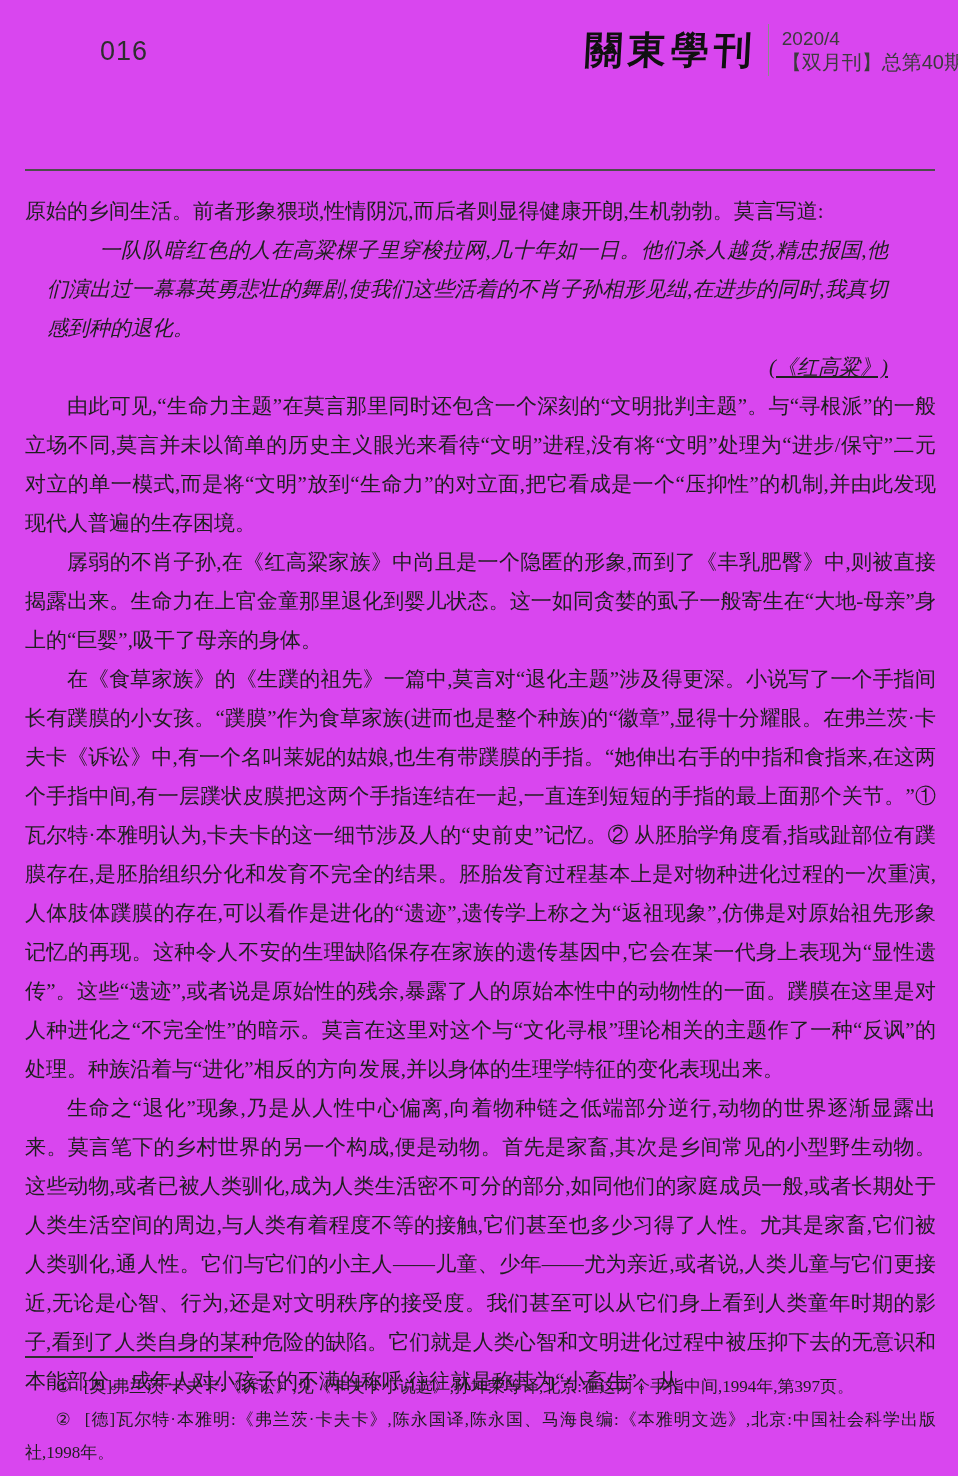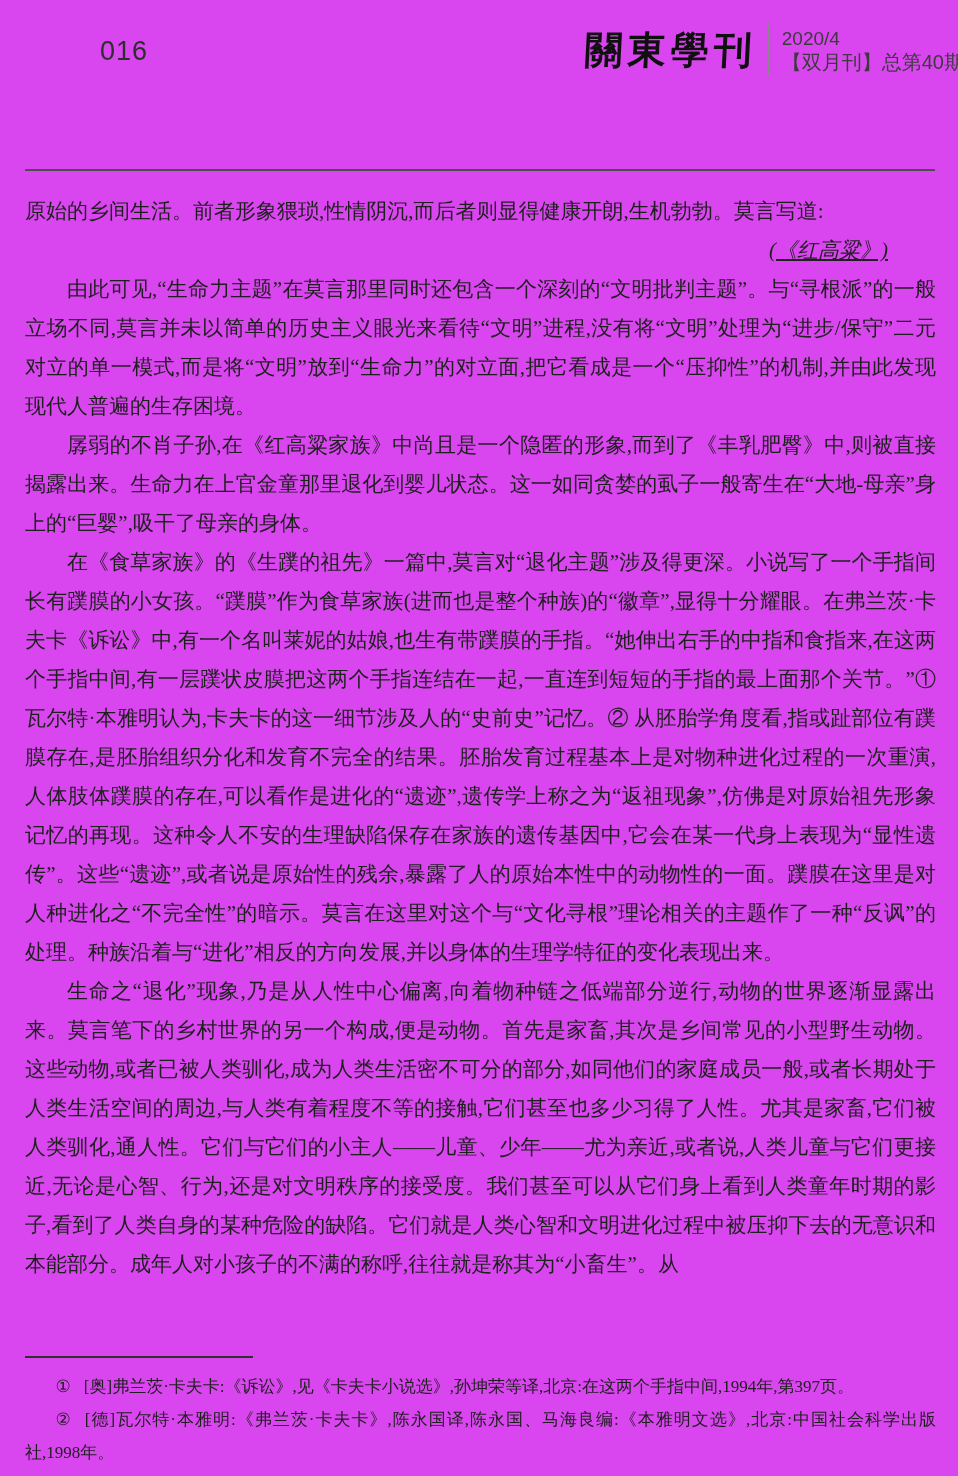--- a/index.html
+++ b/index.html
@@ -91,20 +91,21 @@
     <div class="issue-info">
       <div class="issue-date">2020/4</div>
       <div class="issue-volume">【双月刊】总第40期</div>
     </div>
   </div>
 
   <div class="header-rule"></div>
 
   <div class="content">
     <p class="noindent">原始的乡间生活。前者形象猥琐,性情阴沉,而后者则显得健康开朗,生机勃勃。莫言写道:</p>
+    <div class="quote">一队队暗红色的人在高粱棵子里穿梭拉网,几十年如一日。他们杀人越货,精忠报国,他们演出过一幕幕英勇悲壮的舞剧,使我们这些活着的不肖子孙相形见绌,在进步的同时,我真切感到种的退化。</div>
     <div class="attribution">(《红高粱》)</div>
     <p>由此可见,“生命力主题”在莫言那里同时还包含一个深刻的“文明批判主题”。与“寻根派”的一般立场不同,莫言并未以简单的历史主义眼光来看待“文明”进程,没有将“文明”处理为“进步/保守”二元对立的单一模式,而是将“文明”放到“生命力”的对立面,把它看成是一个“压抑性”的机制,并由此发现现代人普遍的生存困境。</p>
     <p>孱弱的不肖子孙,在《红高粱家族》中尚且是一个隐匿的形象,而到了《丰乳肥臀》中,则被直接揭露出来。生命力在上官金童那里退化到婴儿状态。这一如同贪婪的虱子一般寄生在“大地-母亲”身上的“巨婴”,吸干了母亲的身体。</p>
     <p>在《食草家族》的《生蹼的祖先》一篇中,莫言对“退化主题”涉及得更深。小说写了一个手指间长有蹼膜的小女孩。“蹼膜”作为食草家族(进而也是整个种族)的“徽章”,显得十分耀眼。在弗兰茨·卡夫卡《诉讼》中,有一个名叫莱妮的姑娘,也生有带蹼膜的手指。“她伸出右手的中指和食指来,在这两个手指中间,有一层蹼状皮膜把这两个手指连结在一起,一直连到短短的手指的最上面那个关节。”①瓦尔特·本雅明认为,卡夫卡的这一细节涉及人的“史前史”记忆。② 从胚胎学角度看,指或趾部位有蹼膜存在,是胚胎组织分化和发育不完全的结果。胚胎发育过程基本上是对物种进化过程的一次重演,人体肢体蹼膜的存在,可以看作是进化的“遗迹”,遗传学上称之为“返祖现象”,仿佛是对原始祖先形象记忆的再现。这种令人不安的生理缺陷保存在家族的遗传基因中,它会在某一代身上表现为“显性遗传”。这些“遗迹”,或者说是原始性的残余,暴露了人的原始本性中的动物性的一面。蹼膜在这里是对人种进化之“不完全性”的暗示。莫言在这里对这个与“文化寻根”理论相关的主题作了一种“反讽”的处理。种族沿着与“进化”相反的方向发展,并以身体的生理学特征的变化表现出来。</p>
     <p>生命之“退化”现象,乃是从人性中心偏离,向着物种链之低端部分逆行,动物的世界逐渐显露出来。莫言笔下的乡村世界的另一个构成,便是动物。首先是家畜,其次是乡间常见的小型野生动物。这些动物,或者已被人类驯化,成为人类生活密不可分的部分,如同他们的家庭成员一般,或者长期处于人类生活空间的周边,与人类有着程度不等的接触,它们甚至也多少习得了人性。尤其是家畜,它们被人类驯化,通人性。它们与它们的小主人——儿童、少年——尤为亲近,或者说,人类儿童与它们更接近,无论是心智、行为,还是对文明秩序的接受度。我们甚至可以从它们身上看到人类童年时期的影子,看到了人类自身的某种危险的缺陷。它们就是人类心智和文明进化过程中被压抑下去的无意识和本能部分。成年人对小孩子的不满的称呼,往往就是称其为“小畜生”。从</p>
   </div>
 
   <div class="footnote-sep"></div>
 
   <div class="footnotes">

